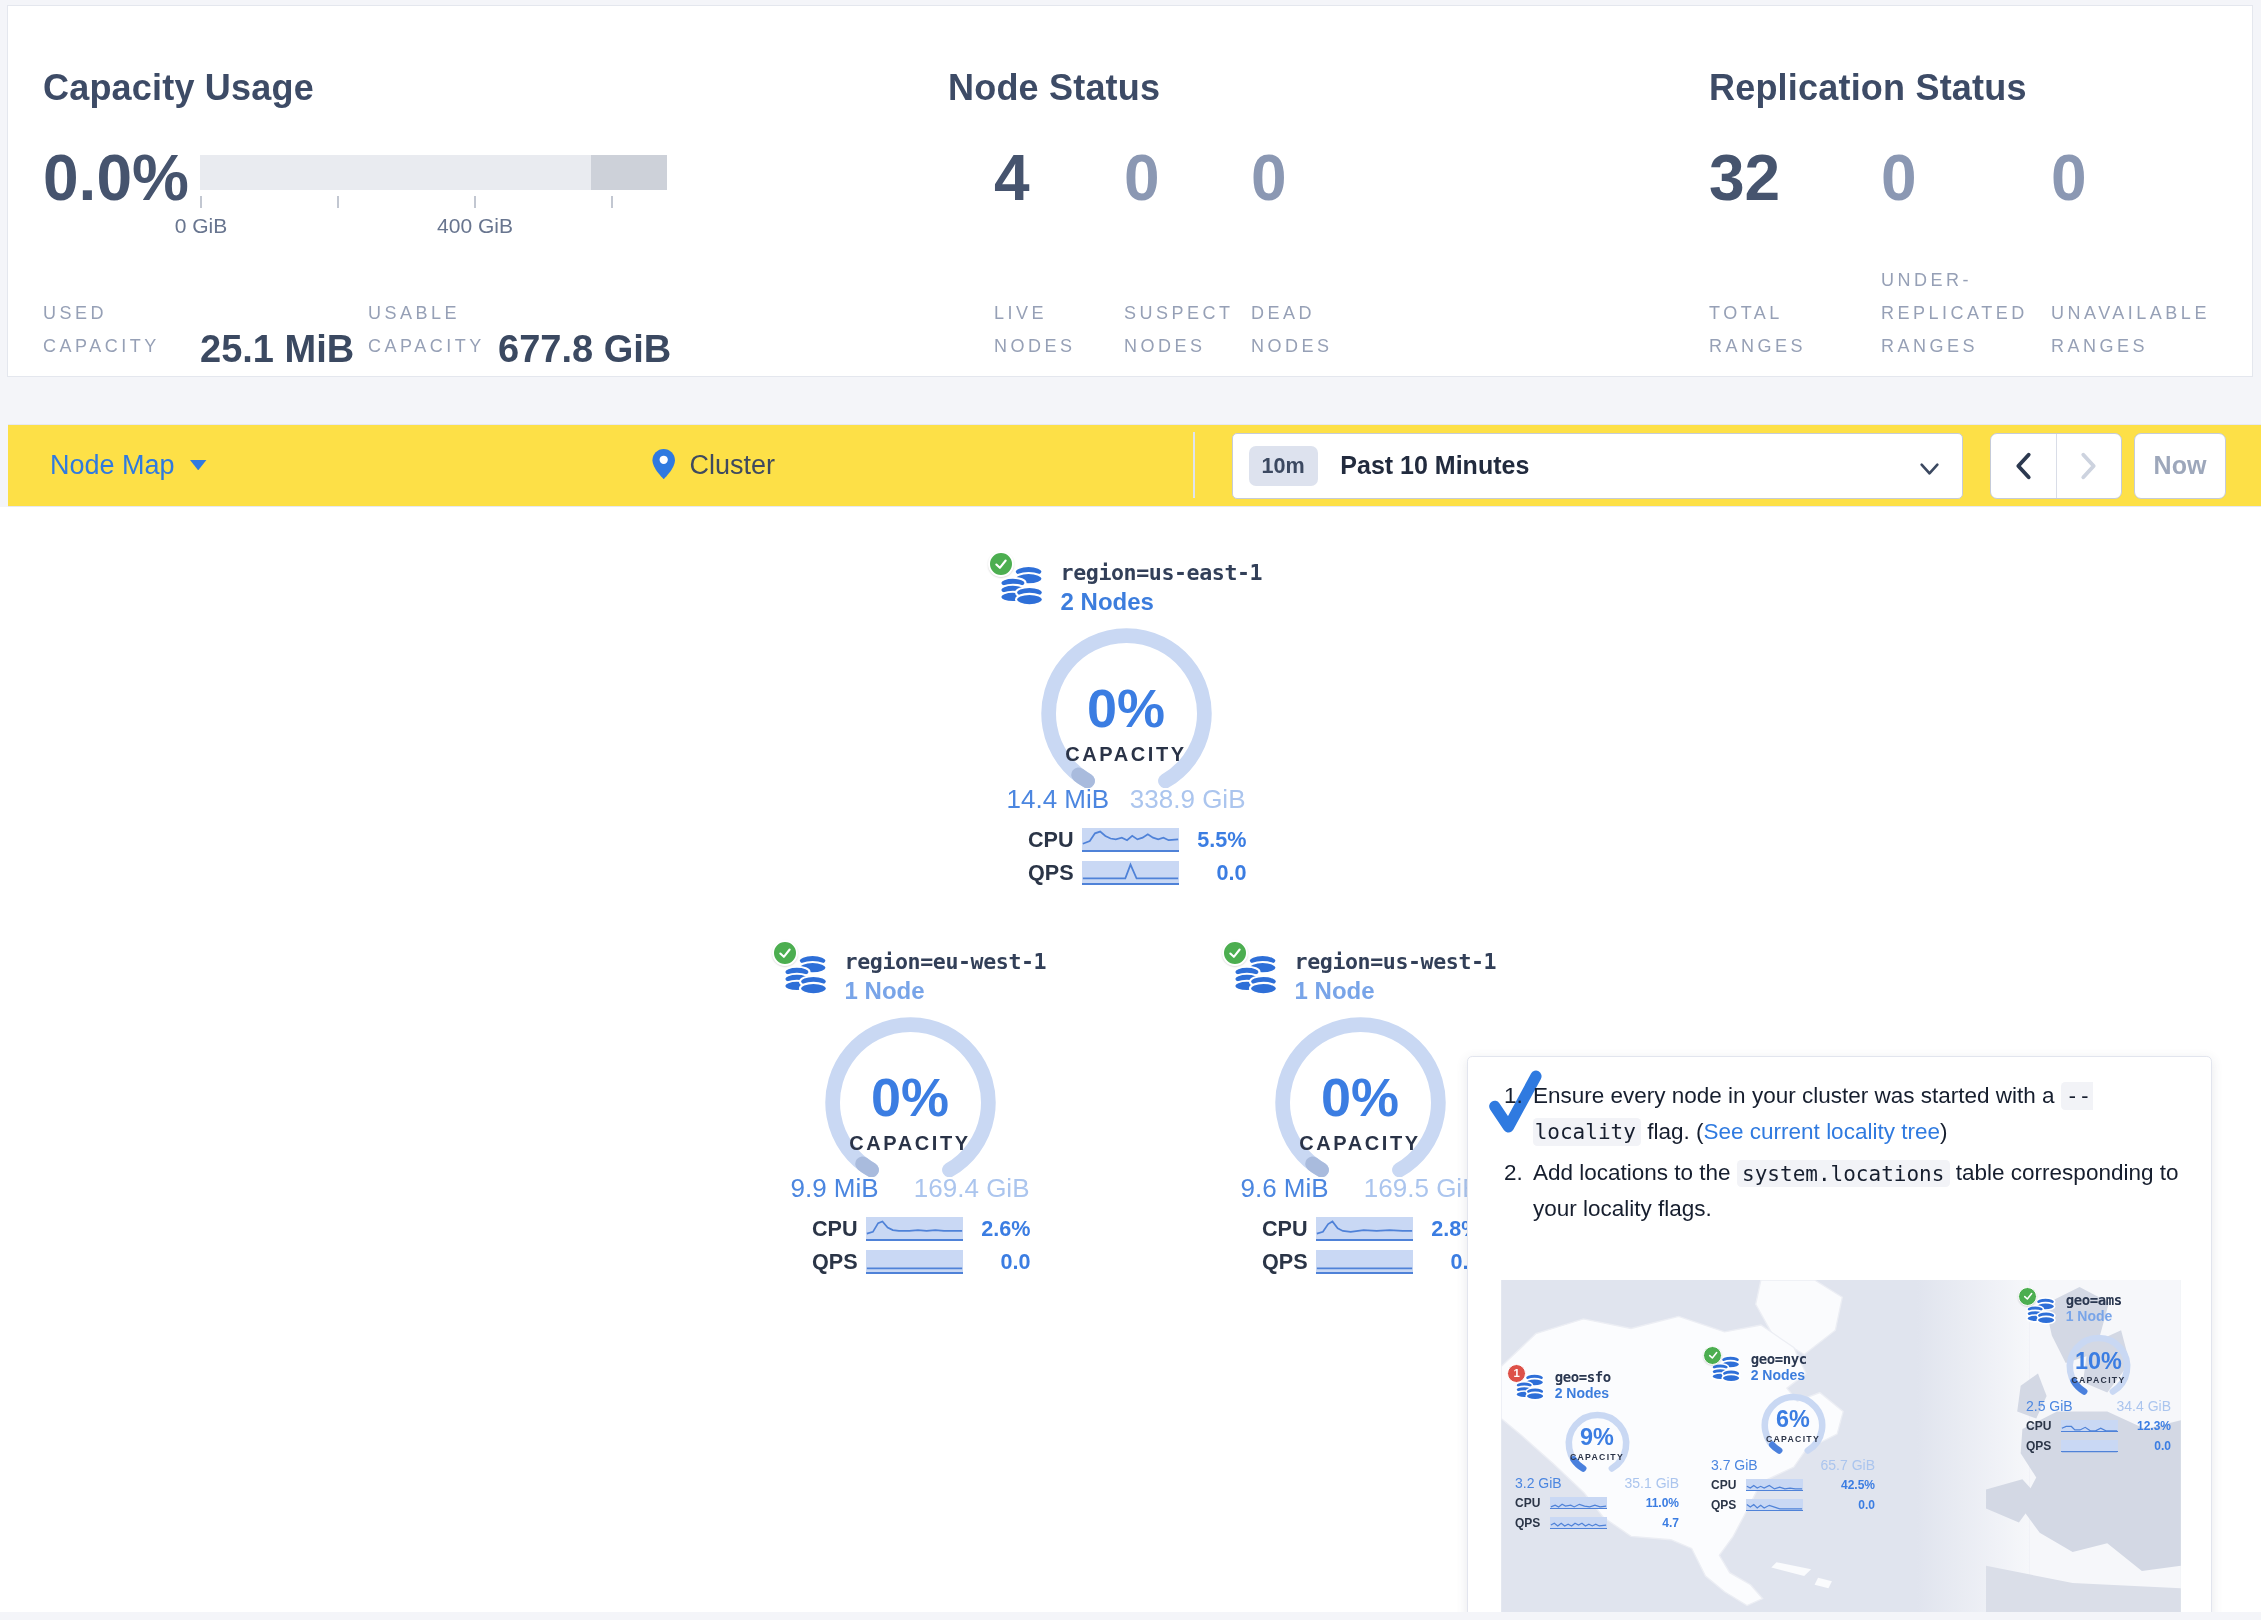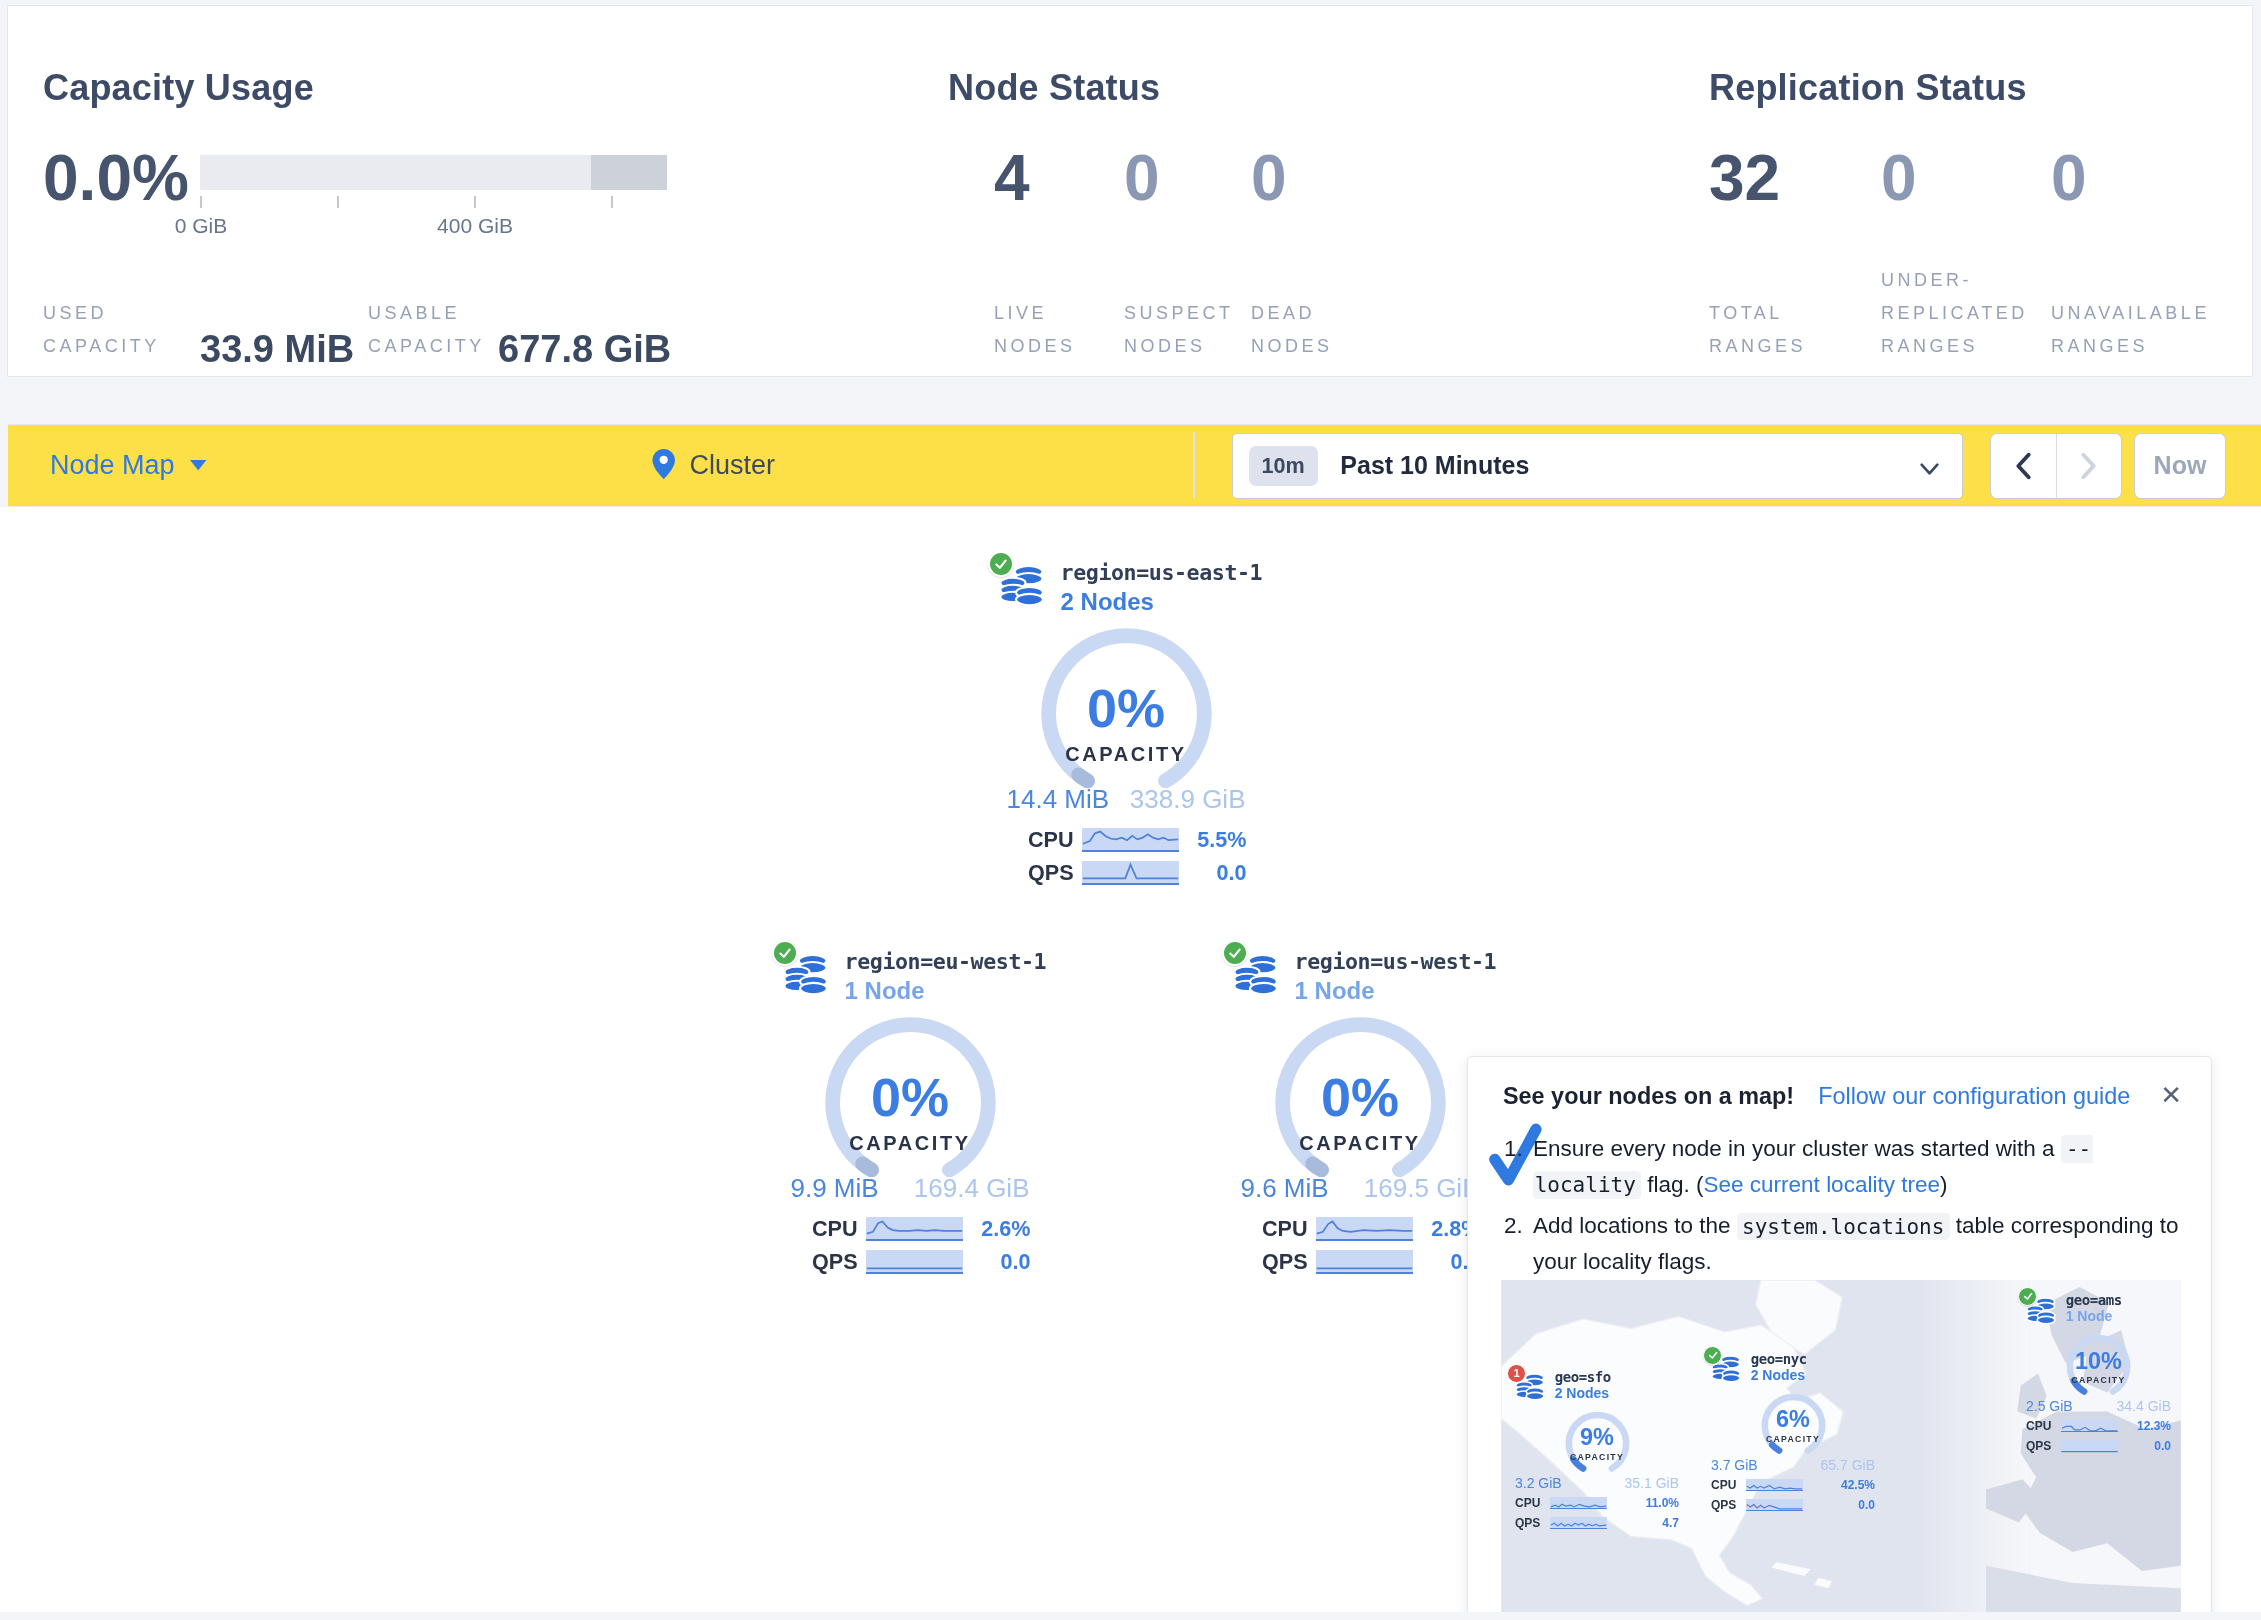--- a/index.html
+++ b/index.html
@@ -112,21 +112,21 @@
         <div class="seg"></div>
       </div>
     <div class="tick" style="left:192px"></div>
     <div class="tick" style="left:329px"></div>
     <div class="tick" style="left:466px"></div>
     <div class="tick" style="left:603px"></div>
     <div class="tick-label" style="left:193px">0 GiB</div>
     <div class="tick-label" style="left:467px">400 GiB</div>
     <div class="stat-label" style="left:35px">USED
 CAPACITY</div>
-    <div class="cap-value" style="left:192px">33.9 MiB</div>
+    <div class="cap-value" style="left:192px">25.1 MiB</div>
     <div class="stat-label" style="left:360px">USABLE
 CAPACITY</div>
     <div class="cap-value" style="left:490px">677.8 GiB</div>
   </div>
 
   <div>
     <div class="panel-title" style="left:940px">Node Status</div>
     <div class="bignum" style="left:986px">4</div>
     <div class="bignum dim" style="left:1116px">0</div>
     <div class="bignum dim" style="left:1243px">0</div>
@@ -369,25 +369,20 @@
           <svg width="97" height="21" viewBox="0 0 112 24">
               <polyline points="1,21 111,21" fill="none" stroke="#4f82d8" stroke-width="2"></polyline>
             </svg>
         </span>
         <span class="mv">0.0</span>
       </div>
     </div>
   </div>
 
   <div class="popup">
-    <div class="pop-head">
-      <span class="pop-title">See your nodes on a map!</span>
-      <span class="pop-link">Follow our configuration guide</span>
-      <span class="pop-close">✕</span>
-    </div>
     <div class="steps">
       <span class="big-check">
         <svg width="55" height="68" viewBox="0 0 64 78">
             <path d="M9 44 L25 68 L57 9" stroke="#2f7ae0" stroke-width="13" fill="none" stroke-linecap="round" stroke-linejoin="round"></path>
           </svg>
       </span>
       <div class="step">
         <span class="num">1.</span><span>Ensure every node in your cluster was started with a </span><span class="codechip joinl">--</span><span class="codechip joinr">locality</span><span> flag. (</span><span class="link">See current locality tree</span><span>)</span>
       </div>
       <div class="step">

